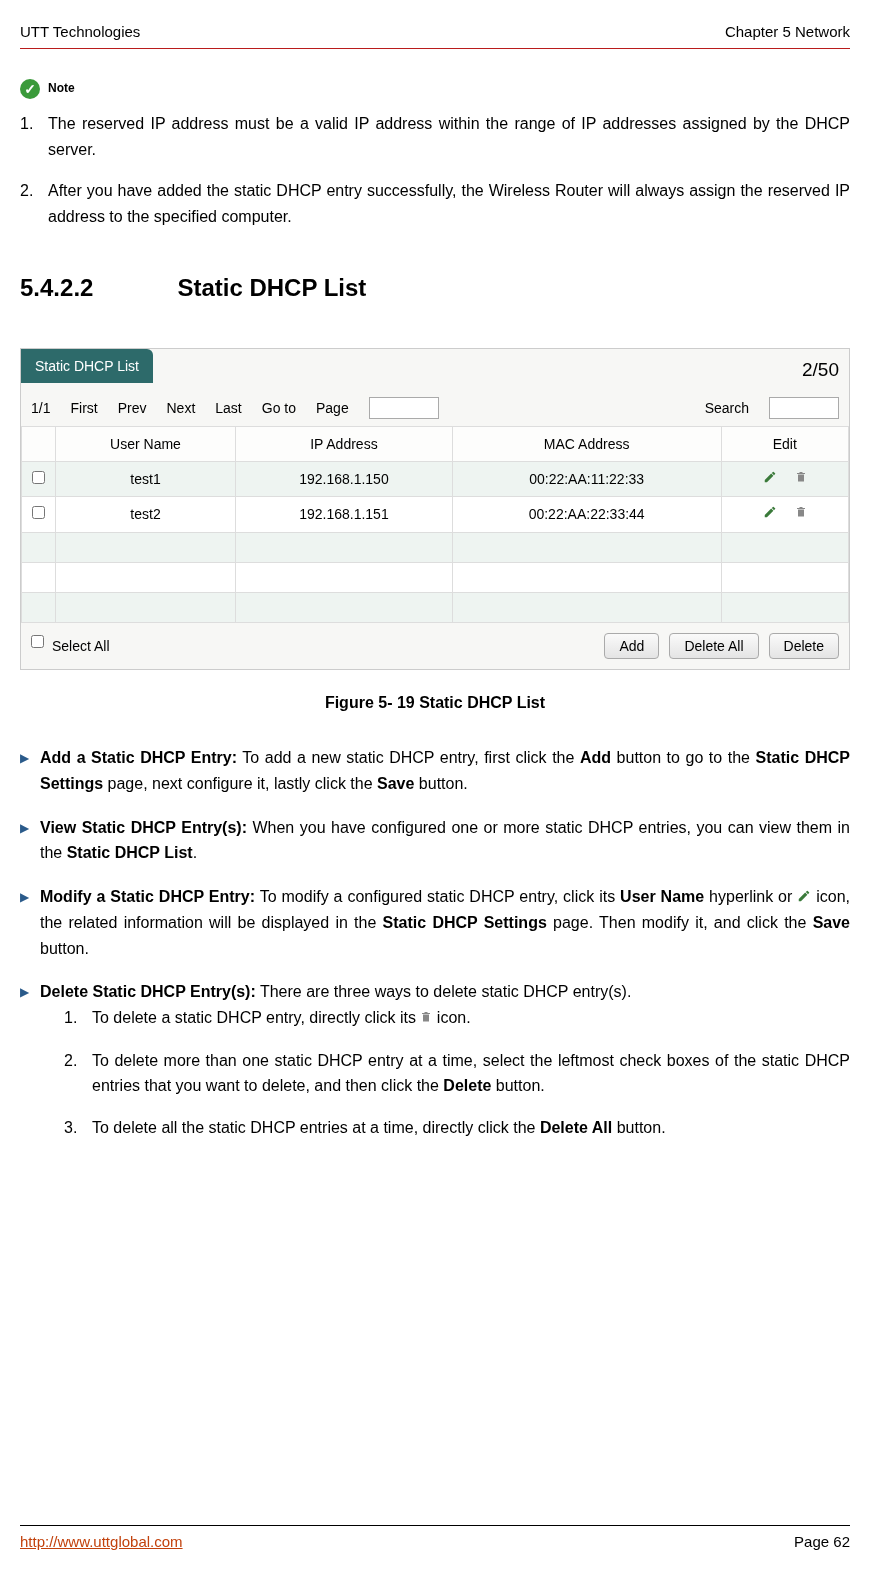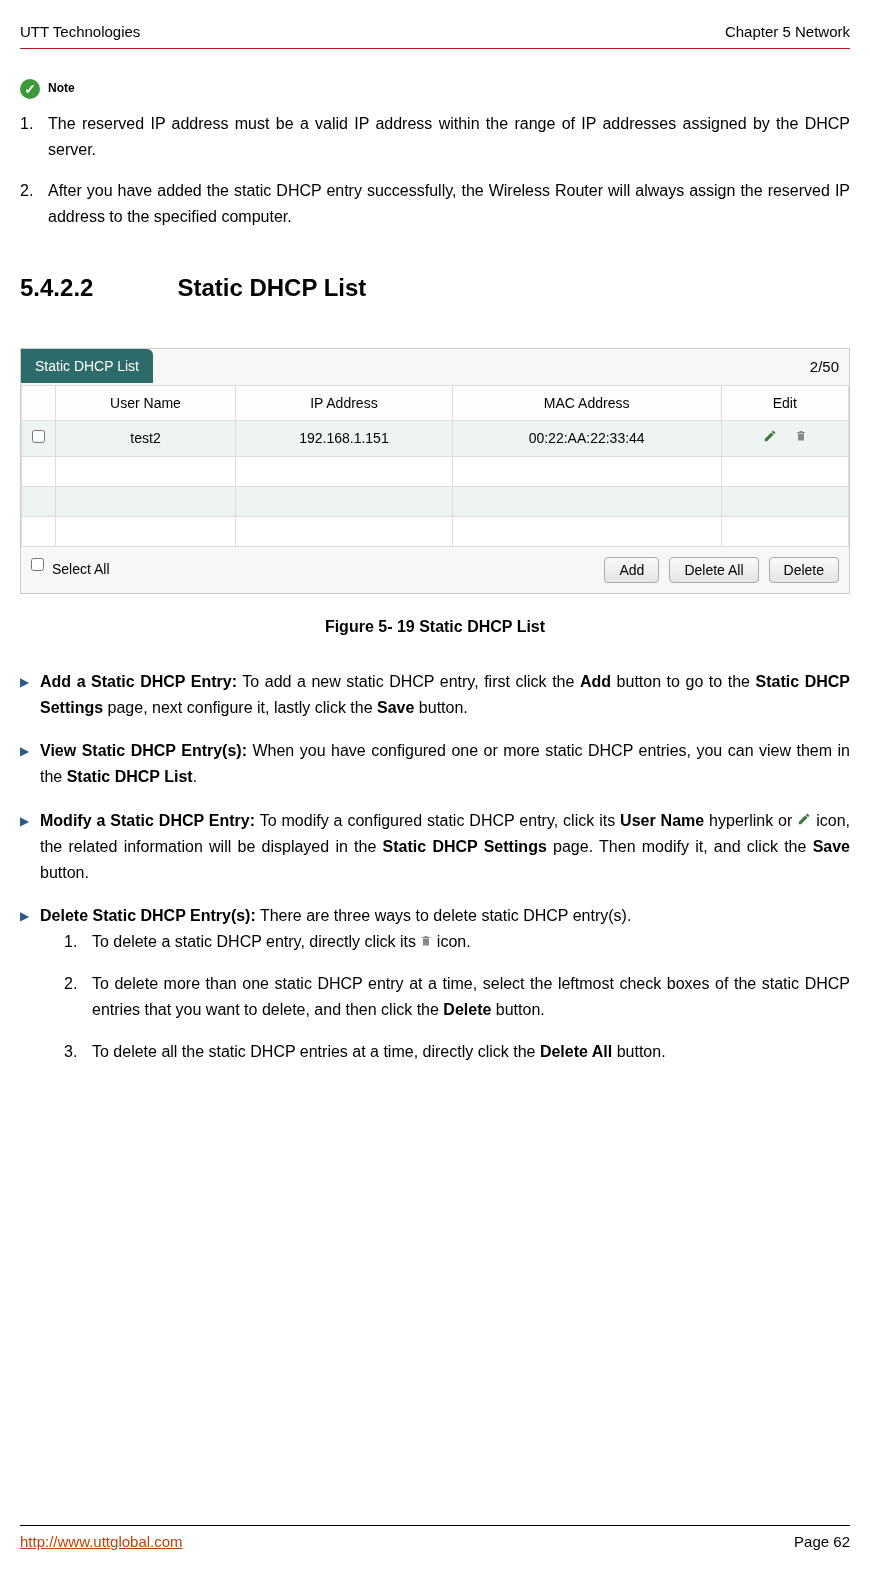--- a/index.html
+++ b/index.html
@@ -70,21 +70,21 @@
       align-items: flex-start;
       background: #f7f7f5;
     }
     .dhcp-tab {
       background: #2d6a6a;
       color: #fff;
       padding: 6px 14px;
       border-top-right-radius: 6px;
       font-size: 14px;
     }
-    .dhcp-count { padding: 6px 10px; font-size: 15px; }
+    .dhcp-count { padding: 6px 10px; font-size: 19px; }
     .dhcp-pager {
       display: flex;
       align-items: center;
       gap: 20px;
       padding: 6px 10px;
       font-size: 14px;
       background: #f7f7f5;
     }
     .dhcp-pager input[type="text"] {
       width: 70px;
@@ -195,32 +195,64 @@
 
 <div class="section-heading">
   <span>5.4.2.2</span>
   <span>Static DHCP List</span>
 </div>
 
 <div class="dhcp-panel">
   <div class="dhcp-tab-row">
     <span class="dhcp-tab">Static DHCP List</span>
     <span class="dhcp-count">2/50</span>
+  </div>
+  <div class="dhcp-pager">
+    <span>1/1</span>
+    <span>First</span>
+    <span>Prev</span>
+    <span>Next</span>
+    <span>Last</span>
+    <span>Go to</span>
+    <span>Page</span>
+    <input type="text" style="">
+    <span style="margin-left:auto">Search</span>
+    <input type="text" class="search-input" style="">
   </div>
   <table class="dhcp-table">
     <thead>
       <tr>
         <th class="chk-col"></th>
         <th>User Name</th>
         <th>IP Address</th>
         <th>MAC Address</th>
         <th>Edit</th>
       </tr>
     </thead>
     <tbody>
+      <tr>
+        <td><input type="checkbox" style=""></td>
+        <td>test1</td>
+        <td>192.168.1.150</td>
+        <td>00:22:AA:11:22:33</td>
+        <td>
+          <div class="edit-cell">
+            <span class="edit-icon-svg">
+              <svg width="14" height="14" viewBox="0 0 24 24">
+                  <path fill="#3a7a3a" d="M3 17.25V21h3.75L17.81 9.94l-3.75-3.75L3 17.25zM20.71 7.04a1 1 0 0 0 0-1.41l-2.34-2.34a1 1 0 0 0-1.41 0l-1.83 1.83 3.75 3.75 1.83-1.83z"></path>
+                </svg>
+            </span>
+            <span class="trash-icon-svg">
+              <svg width="12" height="14" viewBox="0 0 24 24">
+                  <path fill="#888" d="M6 7h12v14H6zM4 4h16v2H4zM9 2h6v2H9z"></path>
+                </svg>
+            </span>
+          </div>
+        </td>
+      </tr>
       <tr>
         <td><input type="checkbox" style=""></td>
         <td>test2</td>
         <td>192.168.1.151</td>
         <td>00:22:AA:22:33:44</td>
         <td>
           <div class="edit-cell">
             <span class="edit-icon-svg">
               <svg width="14" height="14" viewBox="0 0 24 24">
                   <path fill="#3a7a3a" d="M3 17.25V21h3.75L17.81 9.94l-3.75-3.75L3 17.25zM20.71 7.04a1 1 0 0 0 0-1.41l-2.34-2.34a1 1 0 0 0-1.41 0l-1.83 1.83 3.75 3.75 1.83-1.83z"></path>

